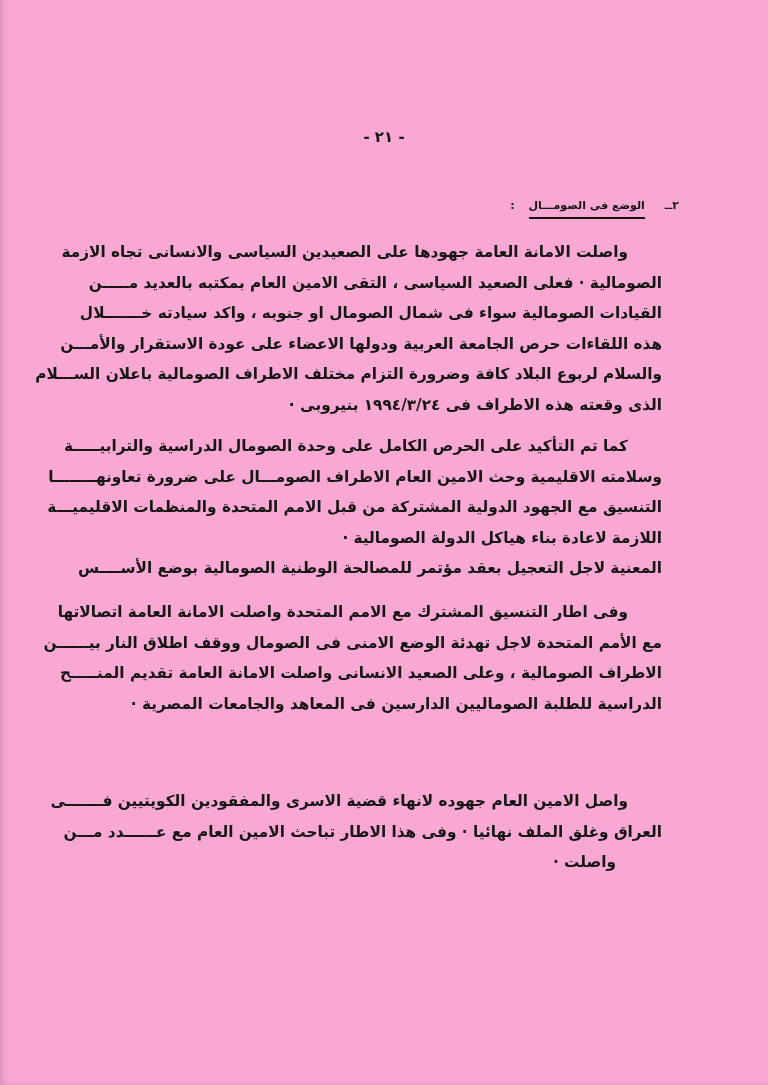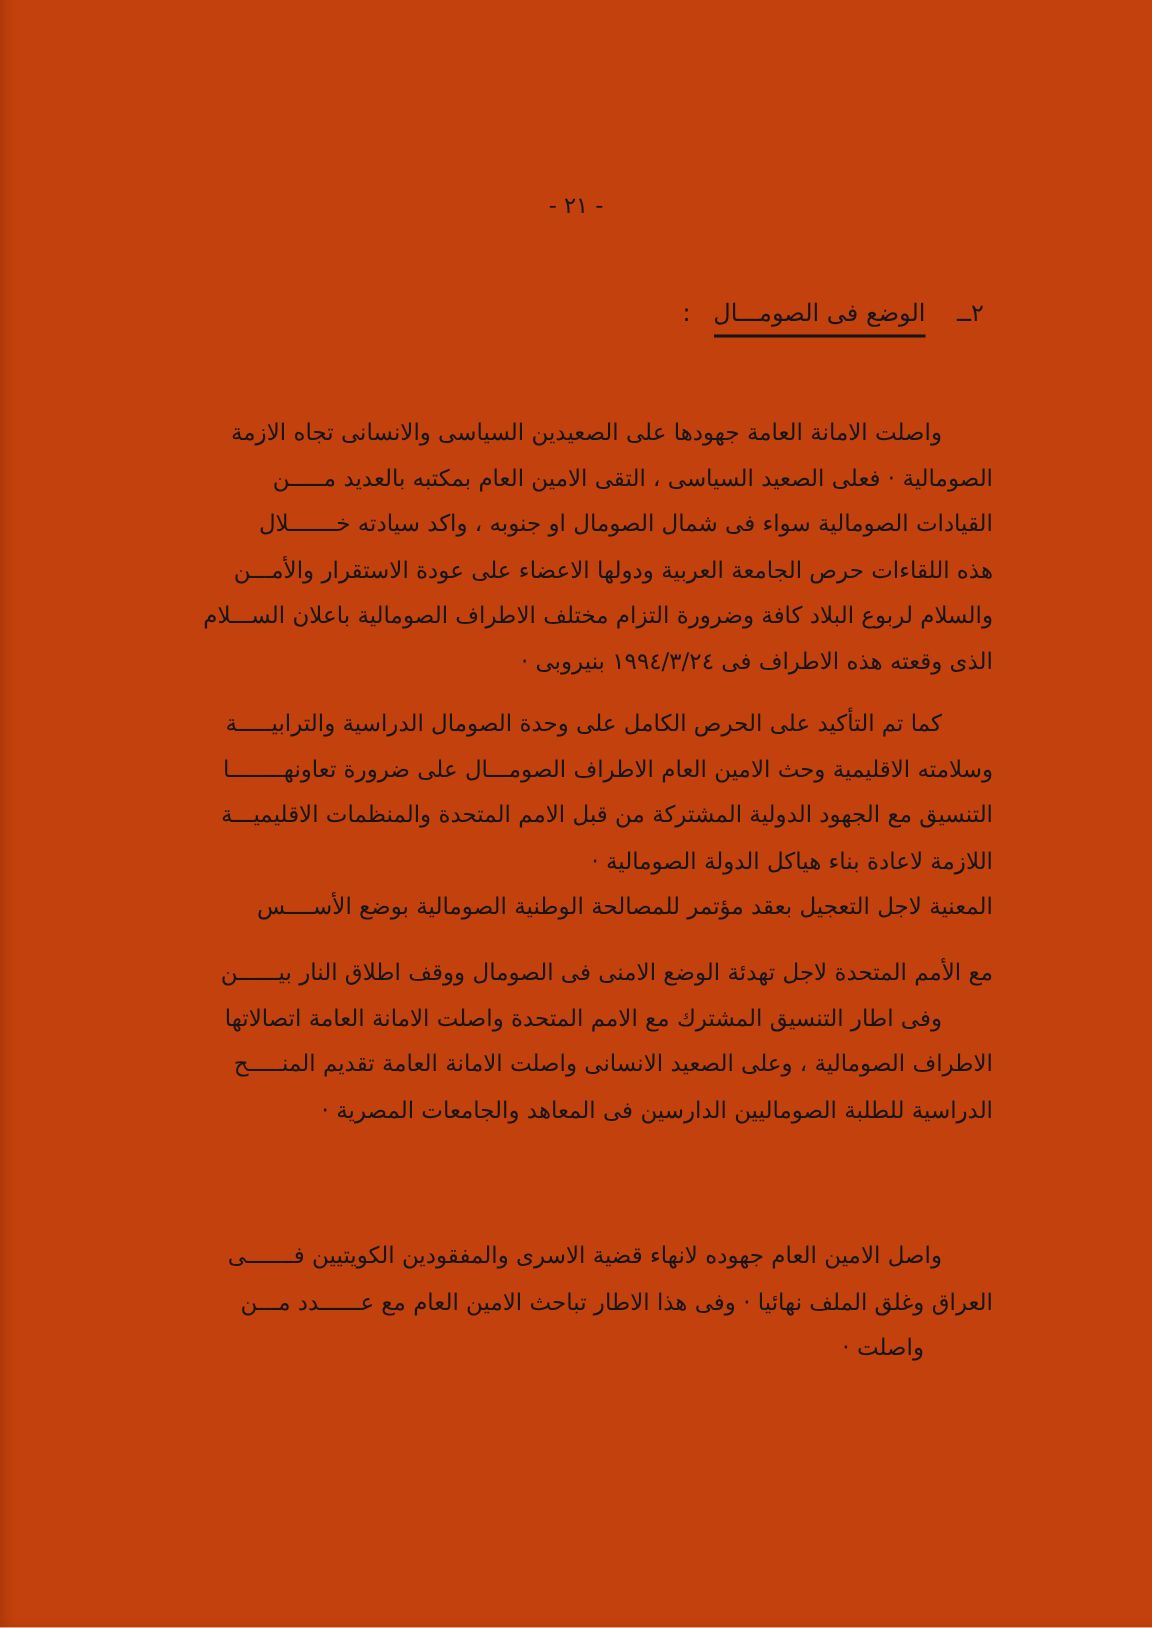--- a/index.html
+++ b/index.html
@@ -4,61 +4,60 @@
 <style>
   html, body {
     margin: 0;
     padding: 0;
     background: #ffffff;
   }
   .page {
     position: relative;
     width: 768px;
     height: 1085px;
-    background: #c2410c;
+    background: #f9a8d4;
     overflow: hidden;
     font-family: "DejaVu Sans", sans-serif;
-    font-weight: 400;
+    font-weight: 700;
     color: #161616;
     direction: rtl;
     box-shadow: inset 8px -4px 10px -8px rgba(0,0,0,0.22);
   }
   .page-number {
     position: absolute;
     top: 128px;
     left: 0;
     right: 0;
     text-align: center;
     font-size: 15px;
     letter-spacing: 2px;
   }
   .heading {
     position: absolute;
-    right: 112px;
-    font-size: 16px;
+    right: 89px;
+    font-size: 11px;
     white-space: nowrap;
     text-align: right;
   }
   .heading .h-num {
     margin-left: 16px;
   }
   .heading .h-title {
     border-bottom: 2px solid #141414;
     padding-bottom: 5px;
   }
   .heading .h-colon {
     margin-right: 10px;
   }
   .para {
     position: absolute;
     right: 106px;
     left: 104px;
     text-align: right;
     font-size: 15.3px;
-    margin-top: 36px;
   }
   .line {
     line-height: 30.5px;
     white-space: nowrap;
   }
   .line.first {
     padding-right: 34px;
   }
   .line.short-end {
     padding-right: 46px;
@@ -94,22 +93,22 @@
 
   <div class="para" id="sec1-para2">
     <div class="line first">كما تم التأكيد على الحرص الكامل على وحدة الصومال الدراسية والترابيـــــة</div>
     <div class="line">وسلامته الاقليمية وحث الامين العام الاطراف الصومـــال على ضرورة تعاونهــــــــا</div>
     <div class="line">التنسيق مع الجهود الدولية المشتركة من قبل الامم المتحدة والمنظمات الاقليميـــة</div>
     <div class="line">اللازمة لاعادة بناء هياكل الدولة الصومالية ·</div>
     <div class="line">المعنية لاجل التعجيل بعقد مؤتمر للمصالحة الوطنية الصومالية بوضع الأســــس</div>
   </div>
 
   <div class="para" id="sec1-para3">
+    <div class="line first">وفى اطار التنسيق المشترك مع الامم المتحدة واصلت الامانة العامة اتصالاتها</div>
     <div class="line">مع الأمم المتحدة لاجل تهدئة الوضع الامنى فى الصومال ووقف اطلاق النار بيــــــن</div>
-    <div class="line first">وفى اطار التنسيق المشترك مع الامم المتحدة واصلت الامانة العامة اتصالاتها</div>
     <div class="line">الاطراف الصومالية ، وعلى الصعيد الانسانى واصلت الامانة العامة تقديم المنـــــح</div>
     <div class="line">الدراسية للطلبة الصوماليين الدارسين فى المعاهد والجامعات المصرية ·</div>
   </div>
 
 
   <div class="para" id="sec2-para1">
     <div class="line first">واصل الامين العام جهوده لانهاء قضية الاسرى والمفقودين الكويتيين فـــــــى</div>
     <div class="line">العراق وغلق الملف نهائيا · وفى هذا الاطار تباحث الامين العام مع عــــــدد مـــن</div>
     <div class="line short-end">واصلت ·</div>
   </div>

